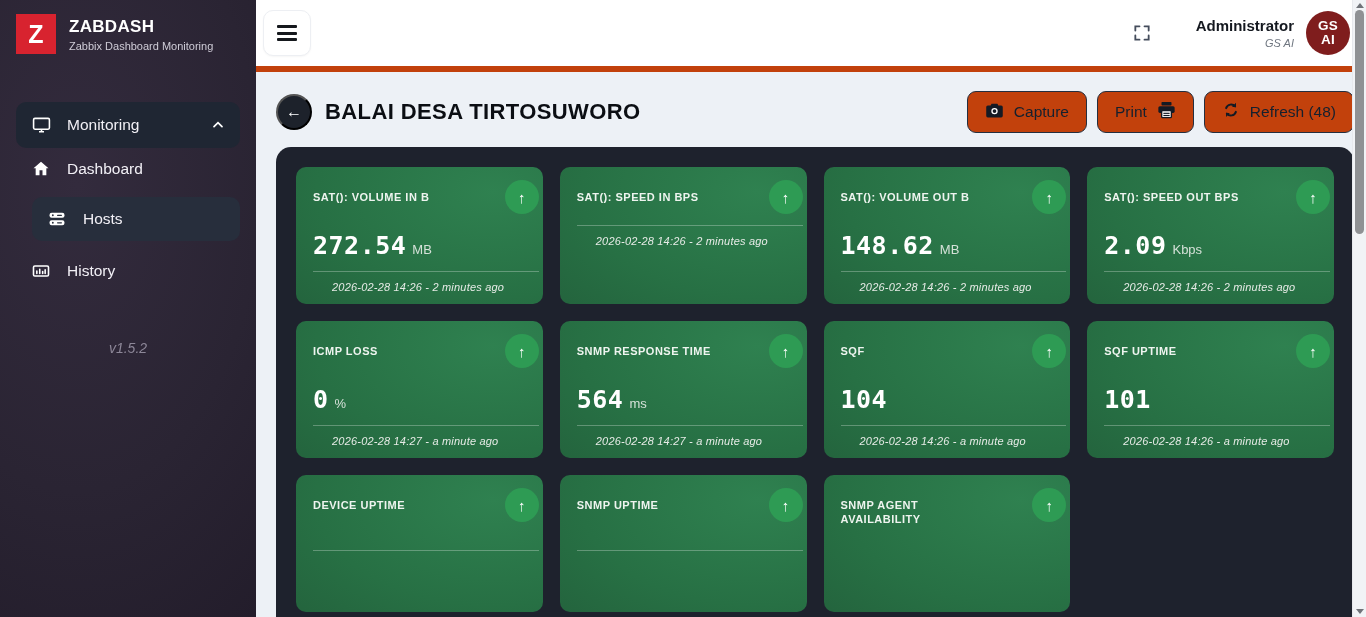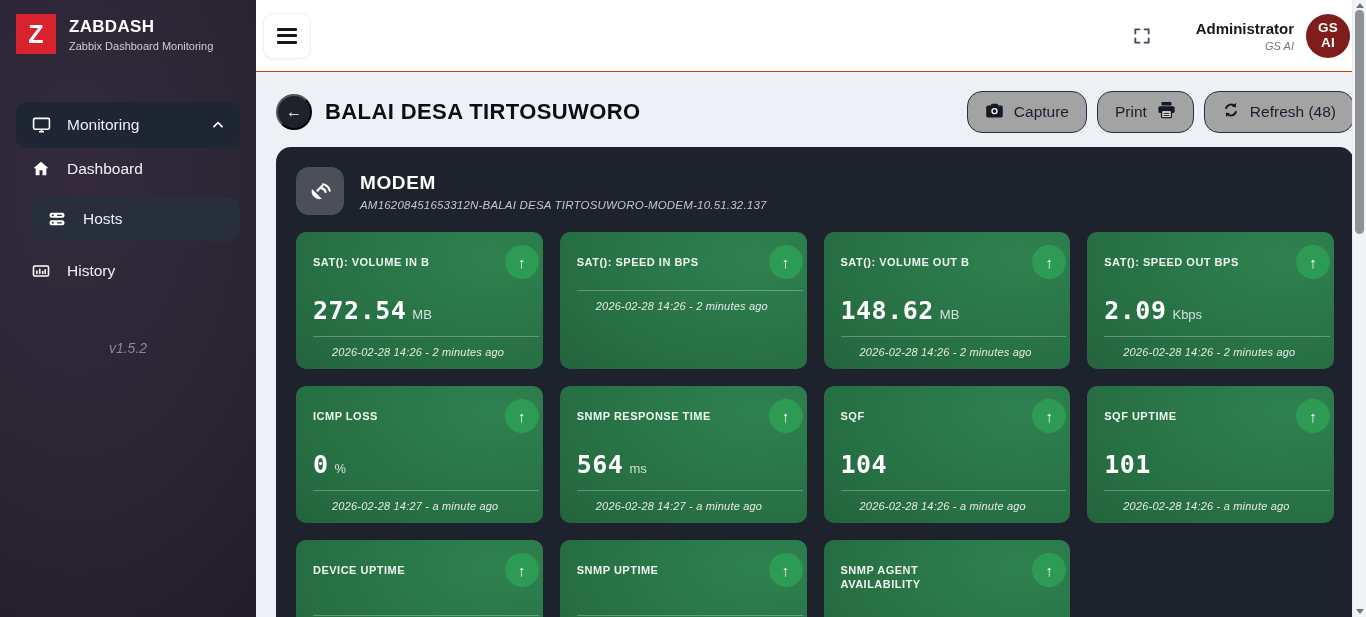--- a/index.html
+++ b/index.html
@@ -21,21 +21,21 @@
     font-size:15.5px; color:#f2f0f6; border-radius:10px; cursor:pointer; }
   .nav-item .nicon { width:22px; display:flex; justify-content:center; }
   .nav-item.active-parent { background:#1f2633; height:46px; margin-top:12px; }
   .nav-item.sub { margin-left:16px; background:#272e3c; height:44px; margin-top:7px; }
   .nav-item.history { margin-top:9px; }
   .chev { margin-left:auto; display:flex; }
   .version { text-align:center; color:#8d8798; font-style:italic; font-size:14px; margin-top:48px; }
 
   
   .main { flex:1; display:flex; flex-direction:column; background:#edf1f6; min-width:0; }
-  .topbar { height:72px; flex:0 0 72px; background:#ffffff; border-bottom:1px solid #c2410c;
+  .topbar { height:72px; flex:0 0 72px; background:#ffffff; border-bottom:6px solid #c2410c;
     display:flex; align-items:center; padding:0 16px 0 7px; }
   .hamburger-btn { width:48px; height:46px; background:#fff; border:1px solid #edeff3; border-radius:10px;
     display:flex; flex-direction:column; align-items:center; justify-content:center; gap:3.5px; cursor:pointer;
     box-shadow:0 1px 2px rgba(20,24,32,.04); }
   .hamburger-btn i { display:block; width:20px; height:3px; background:#15181d; border-radius:1px; }
   .user-area { margin-left:auto; display:flex; align-items:center; }
   .fs-icon { color:#454d5c; display:flex; margin-right:44px; cursor:pointer; }
   .user-text { text-align:right; margin-right:12px; }
   .user-name { font-size:15px; font-weight:bold; color:#14181f; }
   .user-role { font-size:11px; color:#6f7680; font-style:italic; margin-top:3px; }
@@ -43,22 +43,22 @@
     font-size:13.5px; line-height:1.05; display:flex; flex-direction:column; align-items:center;
     justify-content:center; cursor:pointer; letter-spacing:.2px; }
 
   
   .content { flex:1; padding:18px 12px 0 20px; overflow:hidden; }
   .title-row { display:flex; align-items:center; margin-bottom:13px; height:44px; }
   .back-btn { width:36px; height:36px; border-radius:50%; background:#1d222b; color:#fff; font-size:16px;
     display:flex; align-items:center; justify-content:center; cursor:pointer; }
   .page-title { margin-left:13px; font-size:22px; font-weight:bold; color:#0b0e13; letter-spacing:.4px; }
   .actions { margin-left:auto; display:flex; gap:10px; }
-  .btn { display:flex; align-items:center; gap:10px; height:42px; padding:0 17px; background:#a3a3a3;
-    border:1px solid #242f40; border-radius:15px; font-size:15.5px; color:#15202e; cursor:pointer;
+  .btn { display:flex; align-items:center; gap:10px; height:42px; padding:0 17px; background:#c2410c;
+    border:1px solid #242f40; border-radius:9px; font-size:15.5px; color:#15202e; cursor:pointer;
     font-family:"Liberation Sans", sans-serif; }
   .btn svg { flex:0 0 auto; }
 
   
   .panel { background:#1e222d; border-radius:15px; padding:20px; height:700px; }
   .panel-head { display:flex; align-items:center; gap:16px; margin-bottom:17px; }
   .panel-icon { width:48px; height:48px; border-radius:13px; background:#4a4f5a;
     display:flex; align-items:center; justify-content:center; }
   .panel-title { font-size:19px; font-weight:bold; color:#fff; letter-spacing:.6px; }
   .panel-sub { font-size:11.5px; color:#c3c7cf; font-style:italic; margin-top:5px; letter-spacing:.2px; }
@@ -219,34 +219,20 @@
                 <path d="M5.4 21.2V16.1h5.1z" fill="#141a24" stroke="none"></path>
                 <path d="M18.6 2.8v5.1h-5.1z" fill="#141a24" stroke="none"></path>
               </svg>
             </span>
             <span>Refresh (48)</span>
           </button>
         </div>
       </div>
 
       <section class="panel">
-        <div class="panel-head">
-          <div class="panel-icon">
-            <svg width="26" height="26" viewBox="0 0 24 24">
-              <path d="M4.6 10.2 13.6 19.2 A 7.2 7.2 0 0 1 4.6 10.2 Z" fill="#fff"></path>
-              <rect x="8.2" y="11.6" width="8" height="2.1" rx="1" transform="rotate(-45 8.2 11.6)" fill="#fff"></rect>
-              <path d="M13.8 9.6a4.5 4.5 0 0 1 3.4 3.3" fill="none" stroke="#fff" stroke-width="2" stroke-linecap="round"></path>
-              <path d="M14.8 5.8a8.3 8.3 0 0 1 6.2 6" fill="none" stroke="#fff" stroke-width="2" stroke-linecap="round"></path>
-            </svg>
-          </div>
-          <div>
-            <div class="panel-title">MODEM</div>
-            <div class="panel-sub">AM16208451653312N-BALAI DESA TIRTOSUWORO-MODEM-10.51.32.137</div>
-          </div>
-        </div>
         <div class="grid" id="cards">
   <div class="card">
     <div class="card-top">
       <div class="card-label">SAT(): VOLUME IN B</div>
       <div class="trend-circle">
                   <span>↑</span>
                 </div>
     </div>
     <div class="card-value-row">
       <span class="value">272.54</span>

